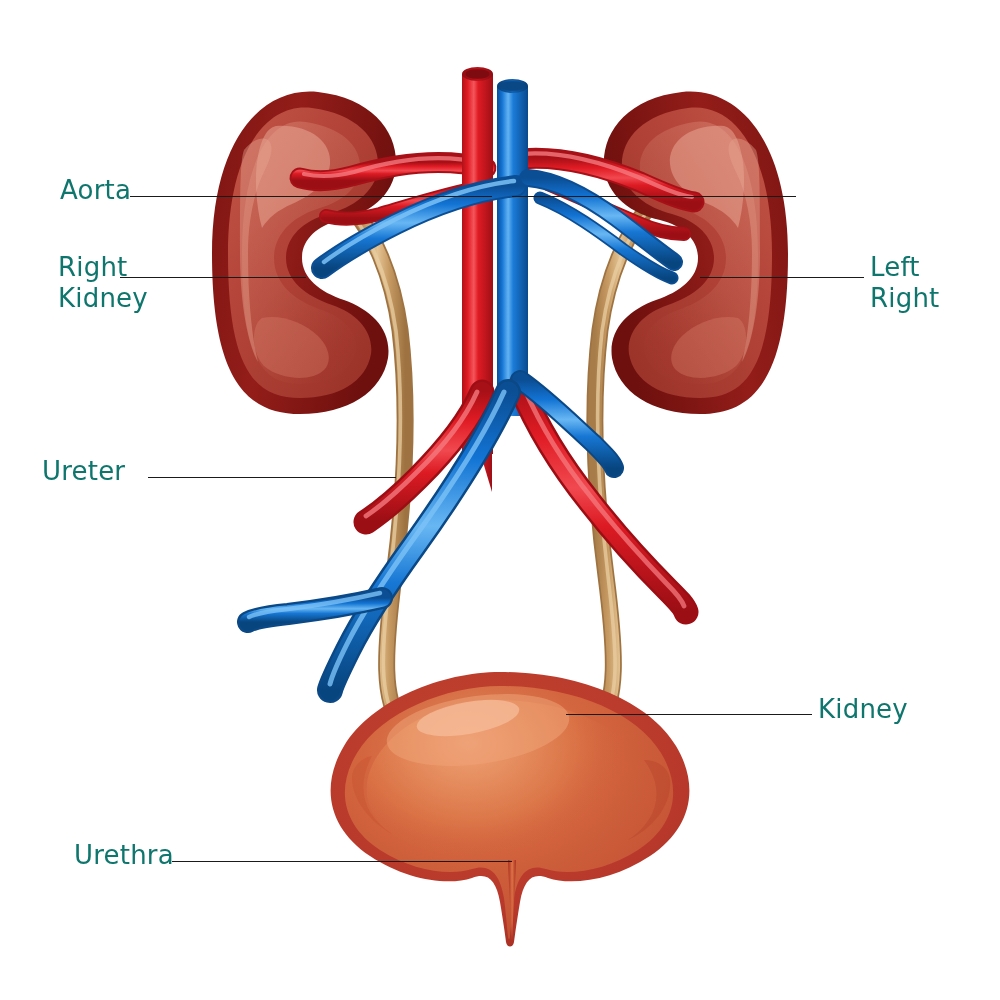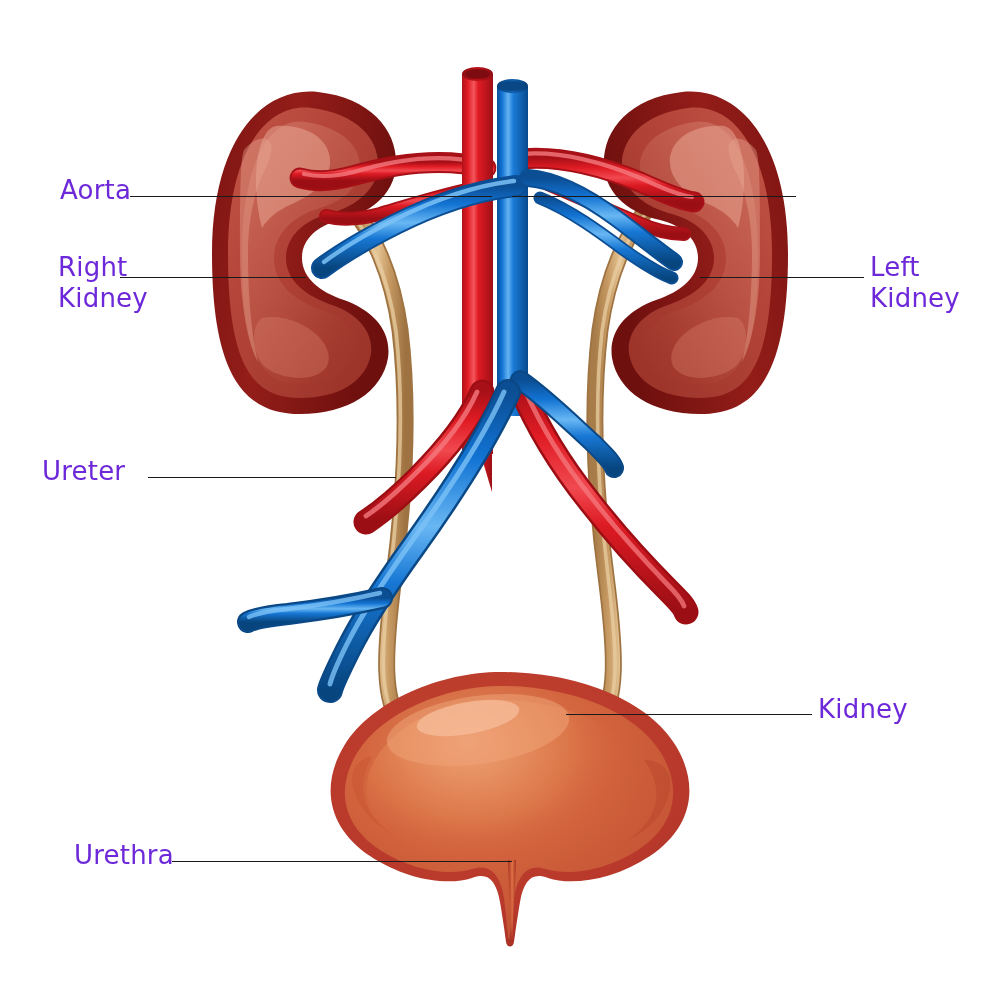--- a/index.html
+++ b/index.html
@@ -20,21 +20,21 @@
     inset: 0;
     width: 1000px;
     height: 1000px;
     display: block;
   }
   .lbl {
     position: absolute;
     font-family: "DejaVu Sans", sans-serif;
     font-size: 26px;
     line-height: 31px;
-    color: #6d28d9;
+    color: #0f766e;
     white-space: pre;
     letter-spacing: 0.2px;
   }
   .leader {
     position: absolute;
     height: 0;
     border-top: 1.4px solid #1a1a1a;
   }
 </style>
 </head>
@@ -388,17 +388,17 @@
 
   <div class="lbl" style="left:58px; top:252px;">Right
 Kidney</div>
 
   <div class="lbl" style="left:42px; top:456px;">Ureter</div>
 
   <div class="lbl" style="left:58px; top:840px;margin-left:16px;">Urethra</div>
 
 
   <div class="lbl" style="left:870px; top:252px;">Left
-Kidney</div>
+Right</div>
 
   <div class="lbl" style="left:818px; top:694px;">Kidney</div>
 
 </div>
 
 </body></html>

